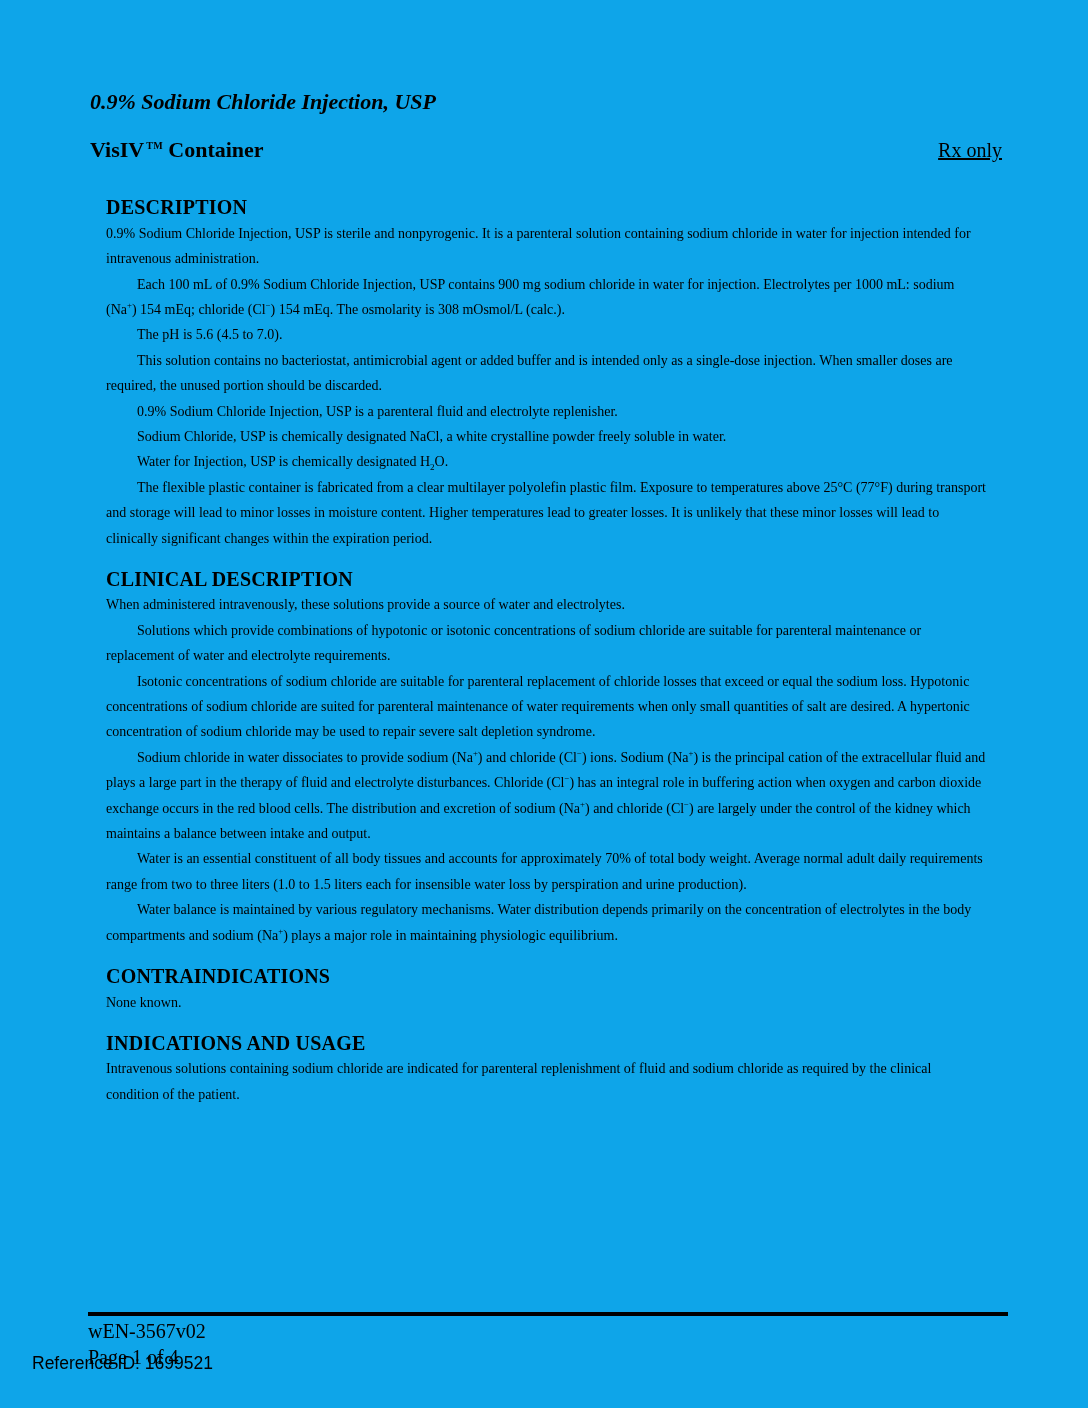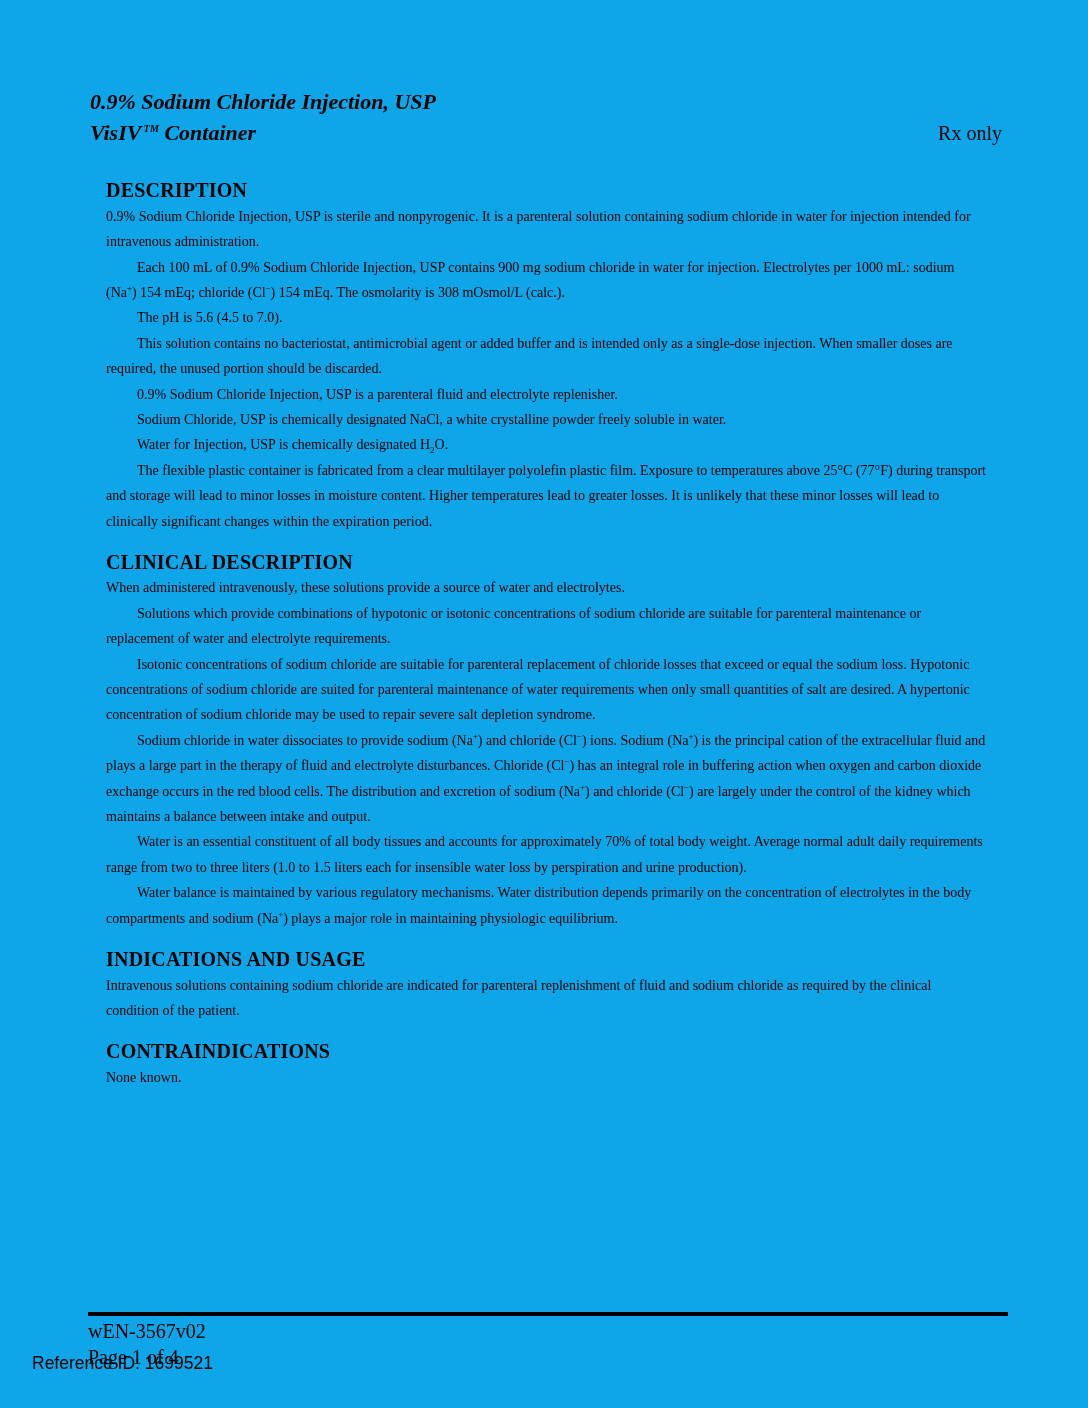--- a/index.html
+++ b/index.html
@@ -33,32 +33,33 @@
   }
   .title-line2 {
     display: flex;
     justify-content: space-between;
     align-items: baseline;
     line-height: 27px;
   }
   .subtitle {
     font-size: 22px;
     font-weight: bold;
-    font-style: italic;
+    margin-top: 17px;
   }
   .tm-sup {
     font-size: 10px;
     vertical-align: super;
     margin: 0 5px 0 2px;
     letter-spacing: 0.5px;
   }
   .rx-only {
     font-size: 20px;
     font-weight: normal;
     font-style: normal;
+    text-decoration: underline;
   }
   
   .sections section { margin: 16px; }
   .sec-heading {
     font-size: 20px;
     font-weight: bold;
     line-height: 25.4px;
     margin: 6px 0 0 0;
     letter-spacing: 0.2px;
   }
@@ -132,26 +133,26 @@
         <section>
           <h2 class="sec-heading">CLINICAL DESCRIPTION</h2>
           <p class="para">When administered intravenously, these solutions provide a source of water and electrolytes.</p>
           <p class="para indent">Solutions which provide combinations of hypotonic or isotonic concentrations of sodium chloride are suitable for parenteral maintenance or replacement of water and electrolyte requirements.</p>
           <p class="para indent">Isotonic concentrations of sodium chloride are suitable for parenteral replacement of chloride losses that exceed or equal the sodium loss. Hypotonic concentrations of sodium chloride are suited for parenteral maintenance of water requirements when only small quantities of salt are desired. A hypertonic concentration of sodium chloride may be used to repair severe salt depletion syndrome.</p>
           <p class="para indent">Sodium chloride in water dissociates to provide sodium (Na<sup>+</sup>) and chloride (Cl<sup>−</sup>) ions. Sodium (Na<sup>+</sup>) is the principal cation of the extracellular fluid and plays a large part in the therapy of fluid and electrolyte disturbances. Chloride (Cl<sup>−</sup>) has an integral role in buffering action when oxygen and carbon dioxide exchange occurs in the red blood cells. The distribution and excretion of sodium (Na<sup>+</sup>) and chloride (Cl<sup>−</sup>) are largely under the control of the kidney which maintains a balance between intake and output.</p>
           <p class="para indent">Water is an essential constituent of all body tissues and accounts for approximately 70% of total body weight. Average normal adult daily requirements range from two to three liters (1.0 to 1.5 liters each for insensible water loss by perspiration and urine production).</p>
           <p class="para indent">Water balance is maintained by various regulatory mechanisms. Water distribution depends primarily on the concentration of electrolytes in the body compartments and sodium (Na<sup>+</sup>) plays a major role in maintaining physiologic equilibrium.</p>
         </section>
         <section>
+          <h2 class="sec-heading">CONTRAINDICATIONS</h2>
+          <p class="para">None known.</p>
+        </section>
+        <section>
           <h2 class="sec-heading">INDICATIONS AND USAGE</h2>
           <p class="para">Intravenous solutions containing sodium chloride are indicated for parenteral replenishment of fluid and sodium chloride as required by the clinical condition of the patient.</p>
-        </section>
-        <section>
-          <h2 class="sec-heading">CONTRAINDICATIONS</h2>
-          <p class="para">None known.</p>
         </section>
       </div>
 
   </div>
 
   <div class="footer-rule"></div>
   <div class="footer-row">
     <span>wEN-3567v02</span>
     <span>Page 1 of 4</span>
   </div>

